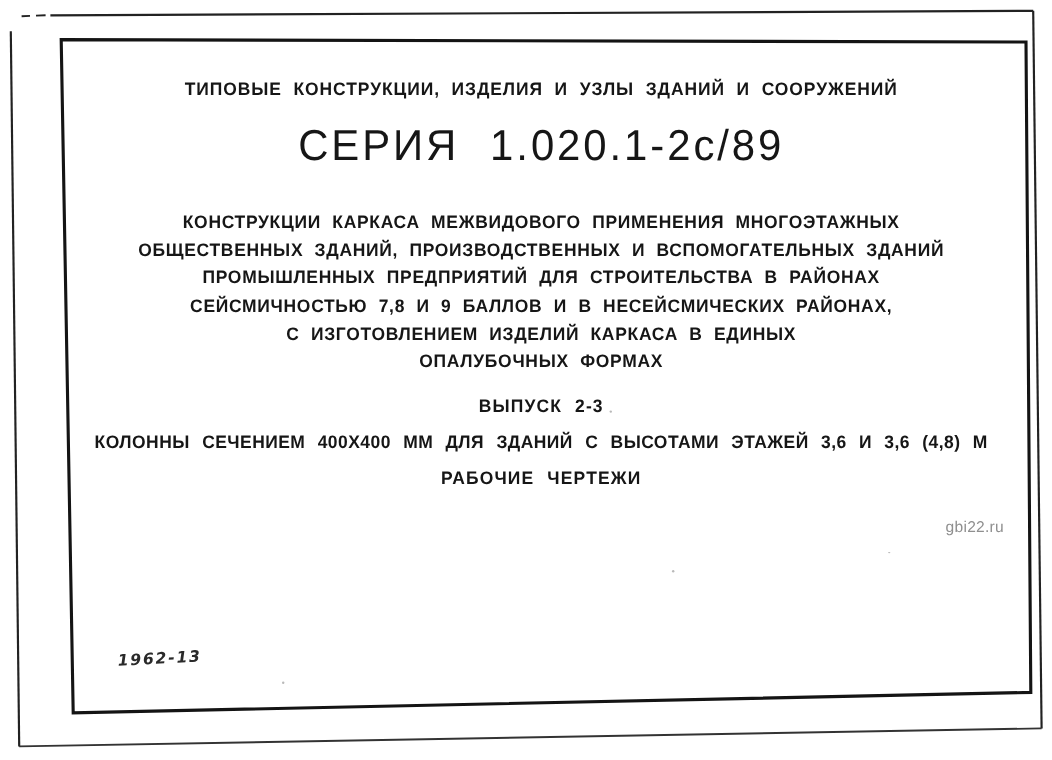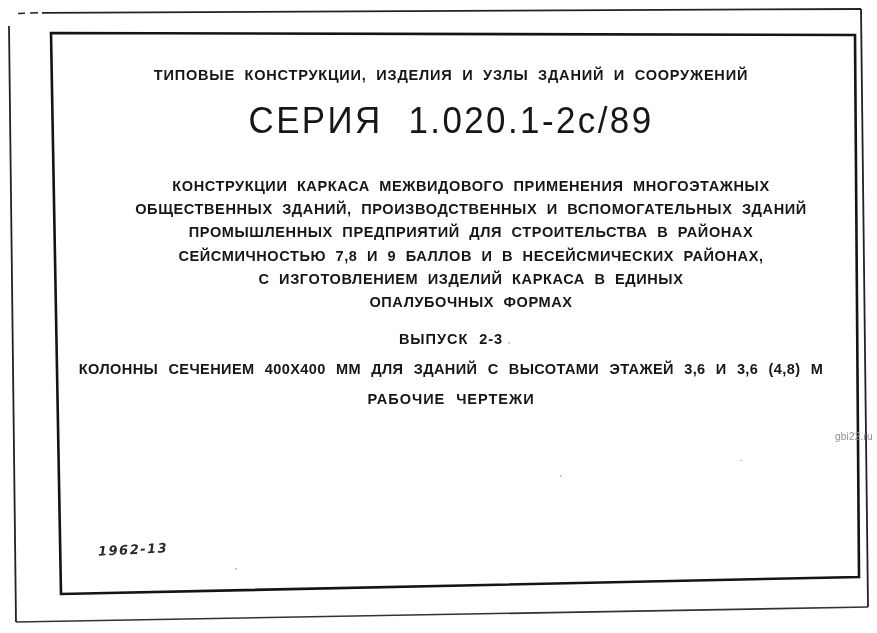--- a/index.html
+++ b/index.html
@@ -50,21 +50,20 @@
     font-weight: 400;
     letter-spacing: 2.5px;
     word-spacing: 14px;
   }
   .desc-block {
     position: absolute;
     left: 55px;
     width: 792px;
     top: 174px;
     text-align: center;
-    margin-left: 20px;
   }
   .desc-line {
     font-size: 15px;
     font-weight: 700;
     letter-spacing: 0.6px;
     word-spacing: 5px;
     line-height: 23.2px;
     white-space: nowrap;
     transform: scaleX(0.97);
     transform-origin: 50% 50%;
@@ -98,23 +97,23 @@
     font-style: italic;
     font-weight: 700;
     font-size: 13px;
     letter-spacing: 1.5px;
     color: #2a2a2a;
     transform: rotate(-3deg);
     white-space: nowrap;
   }
   .watermark {
     position: absolute;
-    left: 835px;
+    left: 788px;
     top: 431px;
-    font-size: 10px;
+    font-size: 13px;
     color: #8f8f8f;
     letter-spacing: 0.2px;
     white-space: nowrap;
     z-index: 3;
   }
   .speck {
     position: absolute;
     background: #b9b9b9;
     border-radius: 50%;
   }

